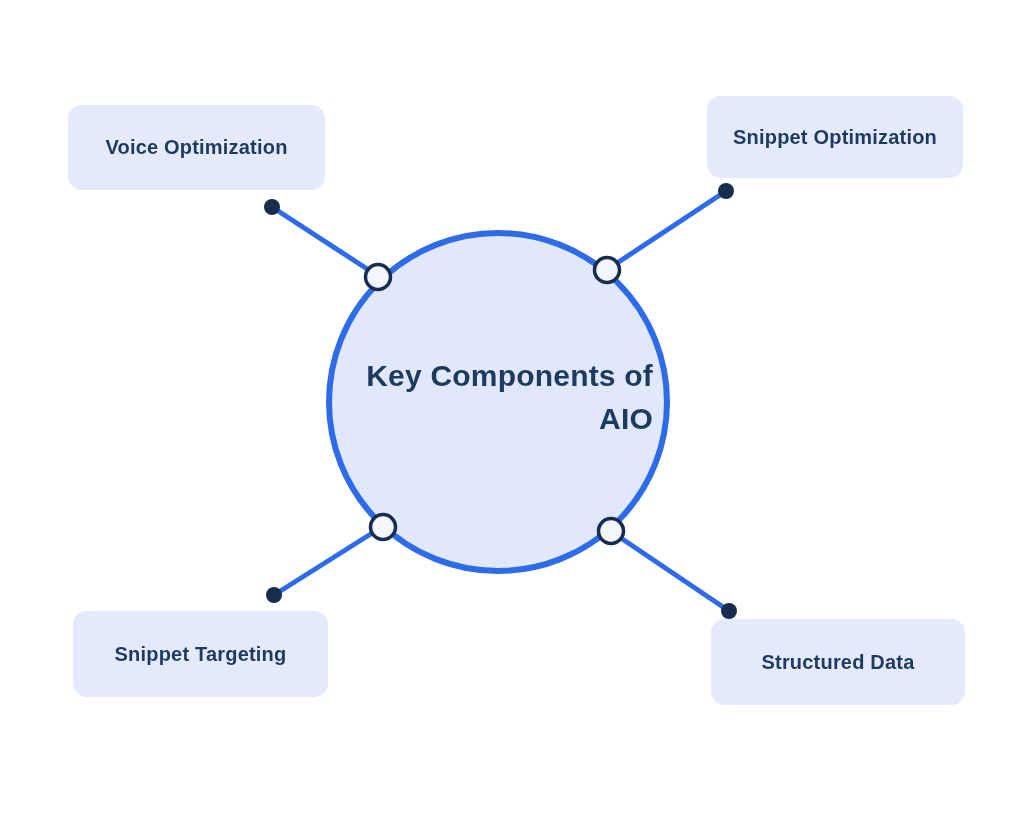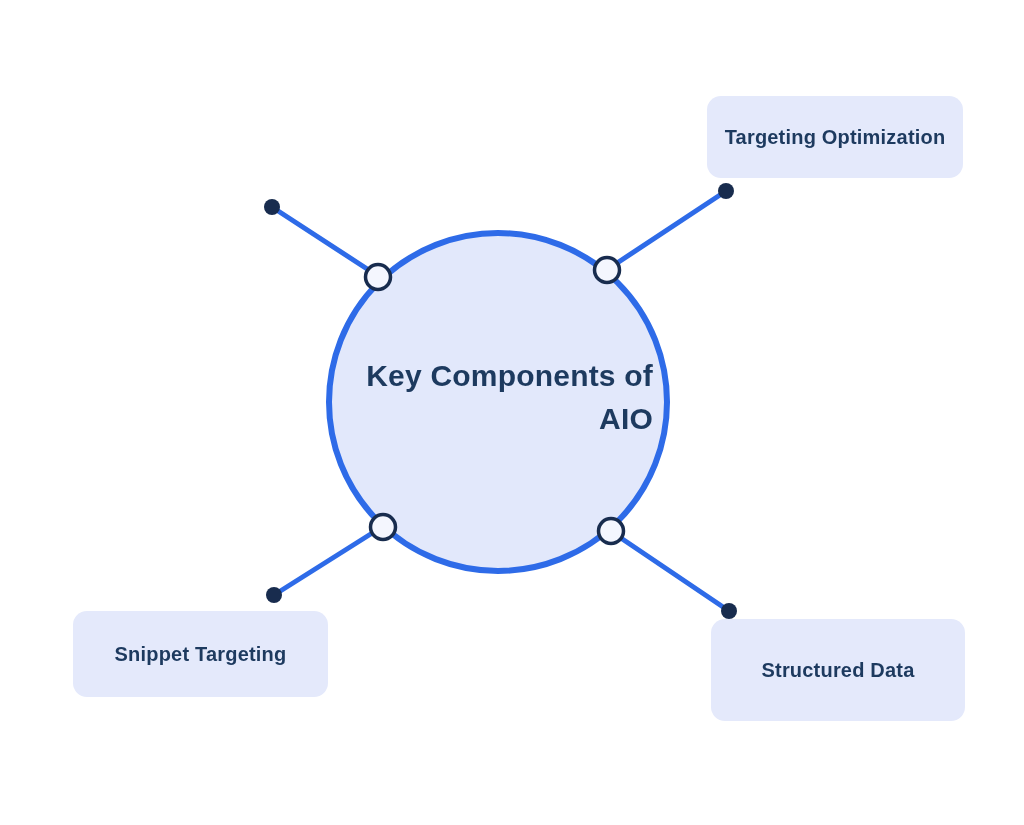--- a/index.html
+++ b/index.html
@@ -36,21 +36,21 @@
     background:var(--box_fill);
     border-radius:14px;
     display:flex;align-items:center;justify-content:center;
     color:var(--navy);
     font-size:20px;font-weight:bold;letter-spacing:.2px;
     text-align:center;
   }
   .box-tl{left:68px;top:105px;width:257px;height:85px;}
   .box-tr{left:707px;top:96px;width:256px;height:82px;}
   .box-bl{left:73px;top:611px;width:255px;height:86px;}
-  .box-br{left:711px;top:619px;width:254px;height:102px;}
+  .box-br{left:711px;top:619px;width:254px;height:86px;}
 </style>
 </head>
 <body>
 
 <div class="canvas">
 
   <svg class="wires" width="1024" height="825" viewBox="0 0 1024 825">
 
     <line class="connector" x1="272" y1="207" x2="381" y2="278"></line>
     <line class="connector" x1="726" y1="191" x2="605" y2="271"></line>
@@ -65,23 +65,26 @@
     <circle class="hub" cx="498" cy="402" r="169"></circle>
 
     <circle class="node" cx="378" cy="277" r="12.5"></circle>
     <circle class="node" cx="607" cy="270" r="12.5"></circle>
     <circle class="node" cx="383" cy="527" r="12.5"></circle>
     <circle class="node" cx="611" cy="531" r="12.5"></circle>
   </svg>
 
   <div class="title">Key Components of AIO</div>
 
+  <div class="box box-tl">
+    <span>Voice Optimization</span>
+  </div>
 
   <div class="box box-tr">
-    <span>Targeting Optimization</span>
+    <span>Snippet Optimization</span>
   </div>
 
   <div class="box box-bl">
     <span>Snippet Targeting</span>
   </div>
 
   <div class="box box-br">
     <span>Structured Data</span>
   </div>
 

